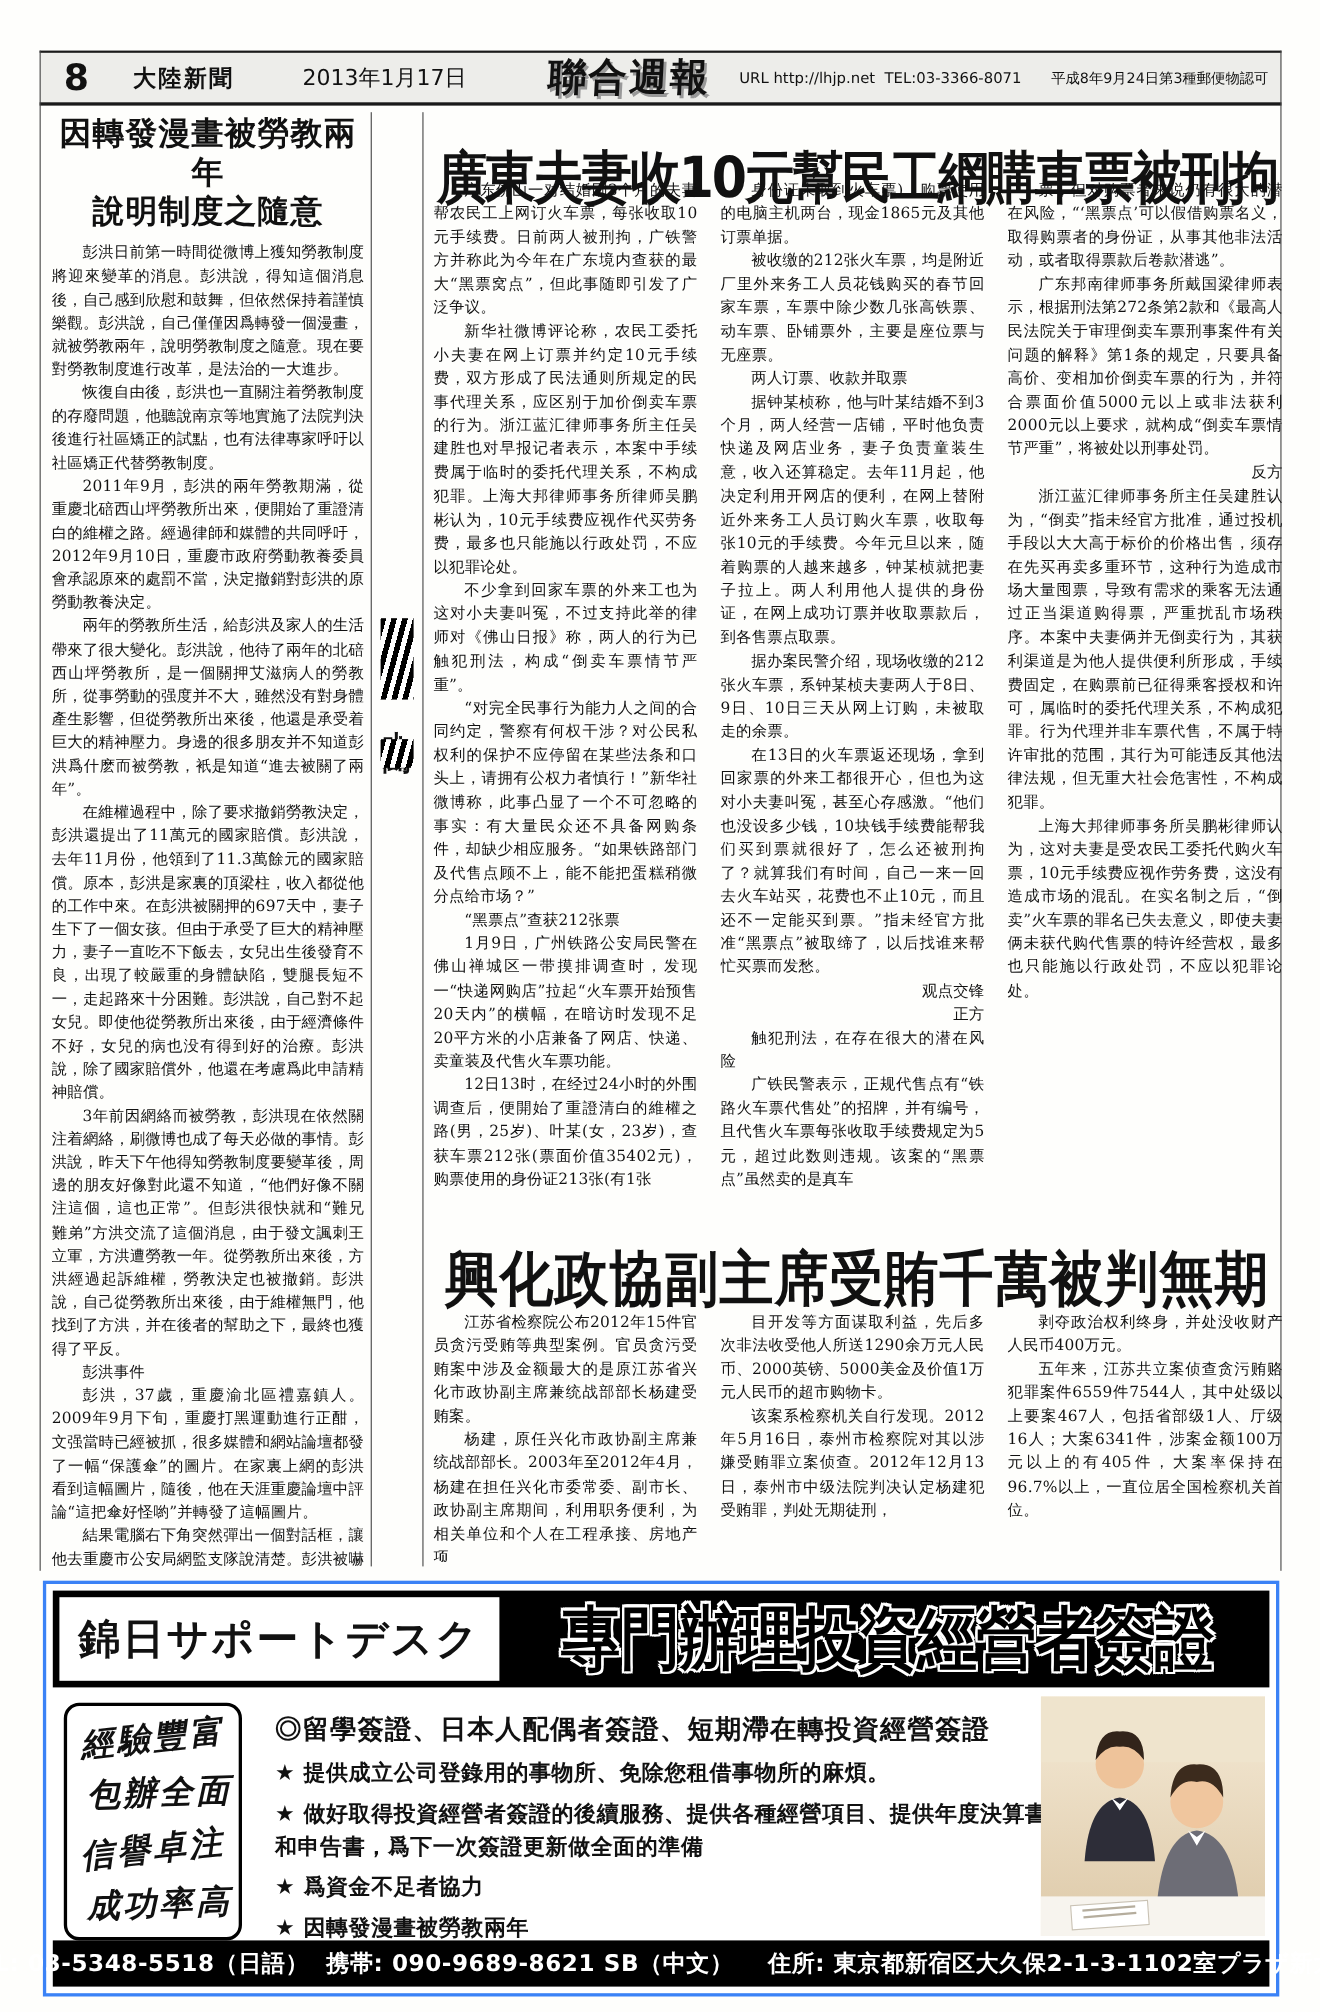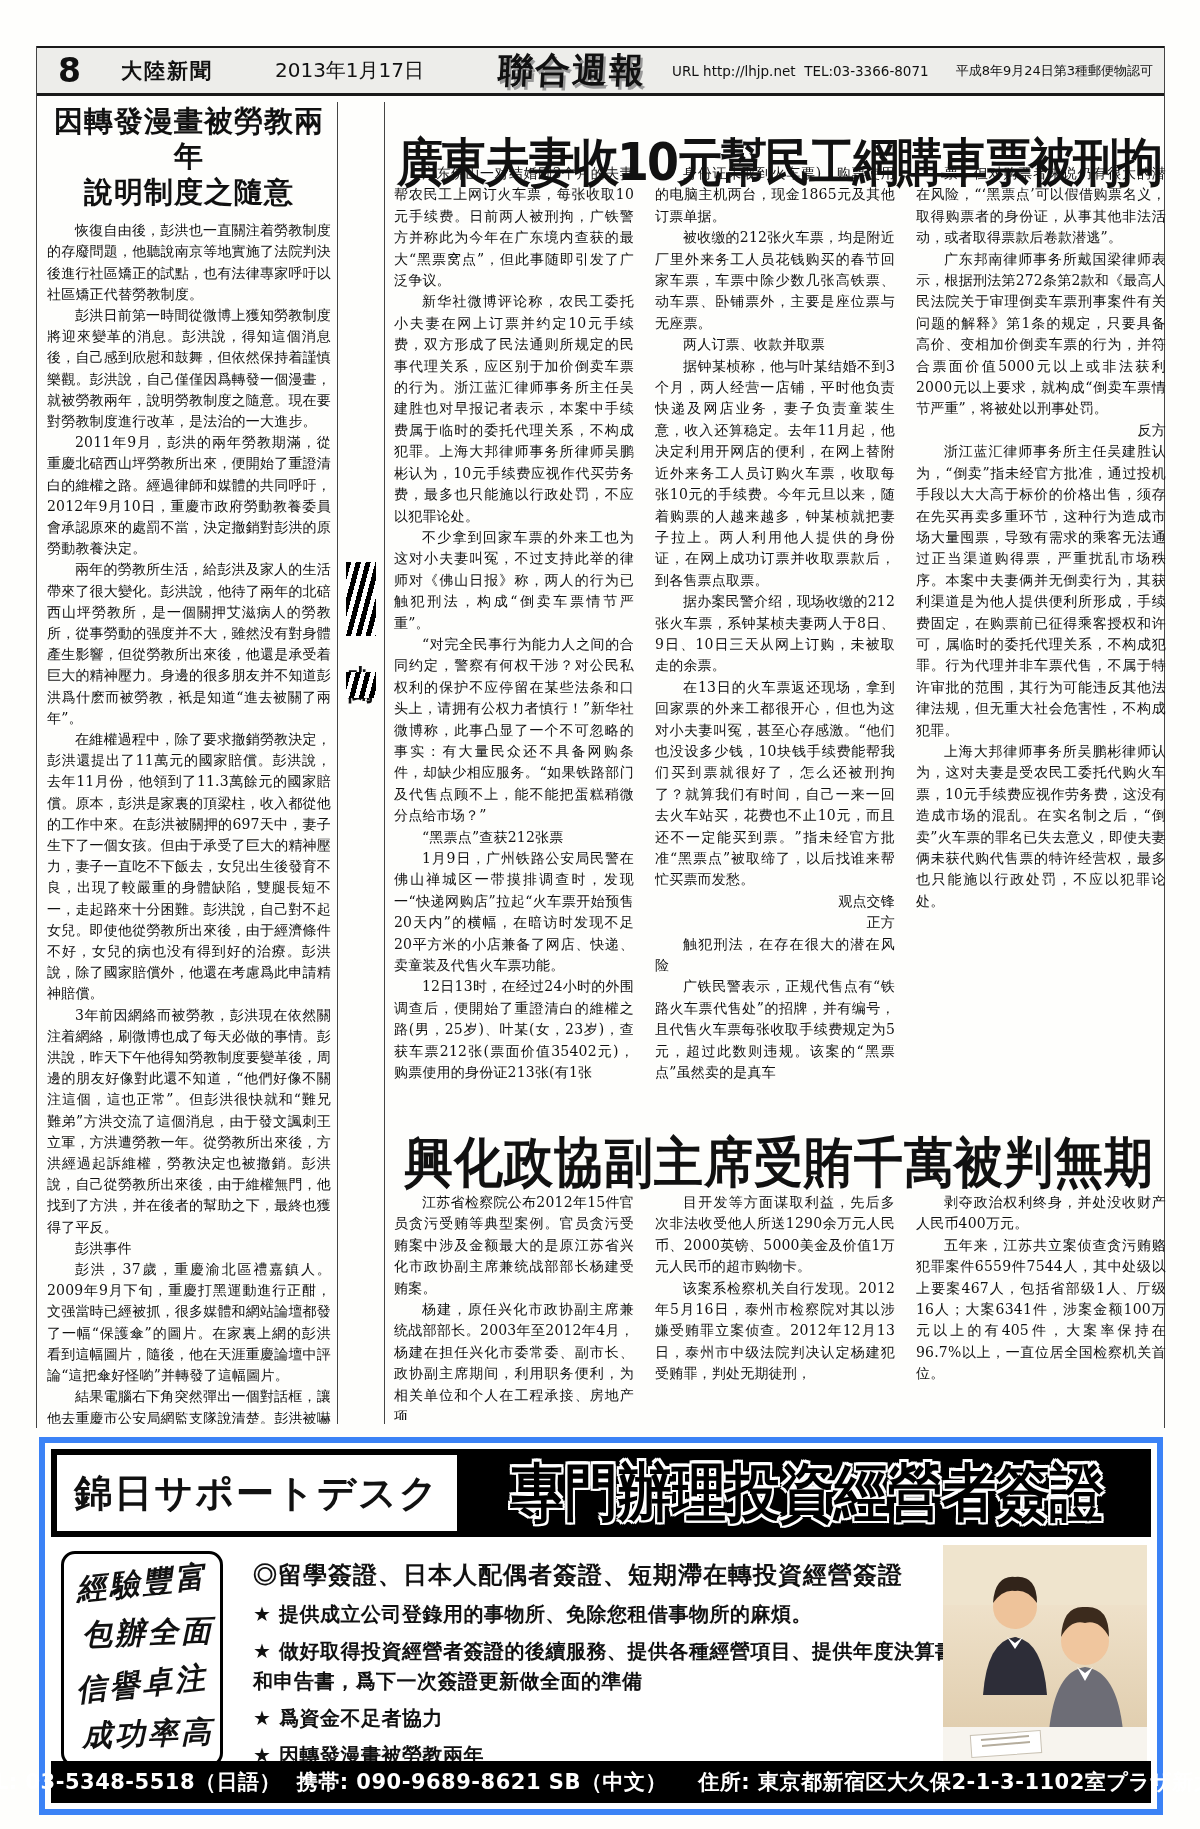--- a/index.html
+++ b/index.html
@@ -52,21 +52,21 @@
   #mcol3,#scol3{left:916px;width:250px;}
   #mcol1,#mcol2,#mcol3{top:163px;height:924px;}
 
   
   #second-headline{position:absolute;left:392px;top:1094px;width:774px;text-align:center;white-space:nowrap;
     font-family:"DejaVu Sans","Liberation Sans",sans-serif;font-weight:900;font-size:49px;letter-spacing:1px;
     transform:scaleY(1.1);transform-origin:center top;}
   #scol1,#scol2,#scol3{top:1192px;height:228px;}
 
   
-  #ad-box{position:absolute;left:39px;top:1437px;width:1124px;height:378px;border:6px solid #3b82f6;
+  #ad-box{position:absolute;left:39px;top:1437px;width:1124px;height:378px;border:3px solid #3b82f6;
     box-sizing:border-box;background:#fff;}
   #ad-banner{margin:6px 6px 0 6px;height:88px;background:#000;display:flex;align-items:stretch;}
   #ad-brand{background:#fff;margin:6px;flex:0 0 400px;display:flex;align-items:center;justify-content:center;
     font-family:"DejaVu Sans","Liberation Sans",sans-serif;font-weight:900;font-size:38px;letter-spacing:2px;}
   #ad-headline{flex:1;display:flex;align-items:center;justify-content:center;
     font-family:"DejaVu Sans","Liberation Sans",sans-serif;font-weight:900;font-size:54px;color:#000;
     transform:scaleY(1.15);
     text-shadow:-2px -2px 0 #fff,2px -2px 0 #fff,-2px 2px 0 #fff,2px 2px 0 #fff,0 -2px 0 #fff,0 2px 0 #fff,-2px 0 0 #fff,2px 0 0 #fff;}
   #ad-content{position:relative;margin:6px 10px 0 10px;height:226px;}
   #ad-seal{position:absolute;left:6px;top:8px;width:156px;height:202px;border:3.5px solid #000;border-radius:14px;
@@ -101,22 +101,22 @@
   <div class="vrule" id="rule-page-right"></div>
   <div class="vrule" id="rule-inner-1"></div>
   <div class="vrule" id="rule-inner-2"></div>
 
   <section id="left-article">
     <h2 class="la-title">
       <span>因轉發漫畫被勞教兩年</span>
       <span>說明制度之隨意</span>
     </h2>
     <div class="body-text">
+        <p>彭洪日前第一時間從微博上獲知勞教制度將迎來變革的消息。彭洪說，得知這個消息後，自己感到欣慰和鼓舞，但依然保持着謹慎樂觀。彭洪說，自己僅僅因爲轉發一個漫畫，就被勞教兩年，說明勞教制度之隨意。現在要對勞教制度進行改革，是法治的一大進步。</p>
         <p>恢復自由後，彭洪也一直關注着勞教制度的存廢問題，他聽說南京等地實施了法院判決後進行社區矯正的試點，也有法律專家呼吁以社區矯正代替勞教制度。</p>
-        <p>彭洪日前第一時間從微博上獲知勞教制度將迎來變革的消息。彭洪說，得知這個消息後，自己感到欣慰和鼓舞，但依然保持着謹慎樂觀。彭洪說，自己僅僅因爲轉發一個漫畫，就被勞教兩年，說明勞教制度之隨意。現在要對勞教制度進行改革，是法治的一大進步。</p>
         <p>2011年9月，彭洪的兩年勞教期滿，從重慶北碚西山坪勞教所出來，便開始了重證清白的維權之路。經過律師和媒體的共同呼吁，2012年9月10日，重慶市政府勞動教養委員會承認原來的處罰不當，決定撤銷對彭洪的原勞動教養決定。</p>
         <p>兩年的勞教所生活，給彭洪及家人的生活帶來了很大變化。彭洪說，他待了兩年的北碚西山坪勞教所，是一個關押艾滋病人的勞教所，從事勞動的强度并不大，雖然没有對身體產生影響，但從勞教所出來後，他還是承受着巨大的精神壓力。身邊的很多朋友并不知道彭洪爲什麽而被勞教，衹是知道“進去被關了兩年”。</p>
         <p>在維權過程中，除了要求撤銷勞教決定，彭洪還提出了11萬元的國家賠償。彭洪說，去年11月份，他領到了11.3萬餘元的國家賠償。原本，彭洪是家裏的頂梁柱，收入都從他的工作中來。在彭洪被關押的697天中，妻子生下了一個女孩。但由于承受了巨大的精神壓力，妻子一直吃不下飯去，女兒出生後發育不良，出現了較嚴重的身體缺陷，雙腿長短不一，走起路來十分困難。彭洪說，自己對不起女兒。即使他從勞教所出來後，由于經濟條件不好，女兒的病也没有得到好的治療。彭洪說，除了國家賠償外，他還在考慮爲此申請精神賠償。</p>
         <p>3年前因網絡而被勞教，彭洪現在依然關注着網絡，刷微博也成了每天必做的事情。彭洪說，昨天下午他得知勞教制度要變革後，周邊的朋友好像對此還不知道，“他們好像不關注這個，這也正常”。但彭洪很快就和“難兄難弟”方洪交流了這個消息，由于發文諷刺王立軍，方洪遭勞教一年。從勞教所出來後，方洪經過起訴維權，勞教決定也被撤銷。彭洪說，自己從勞教所出來後，由于維權無門，他找到了方洪，并在後者的幫助之下，最終也獲得了平反。</p>
         <p>彭洪事件</p>
         <p>彭洪，37歲，重慶渝北區禮嘉鎮人。2009年9月下旬，重慶打黑運動進行正酣，文强當時已經被抓，很多媒體和網站論壇都發了一幅“保護傘”的圖片。在家裏上網的彭洪看到這幅圖片，隨後，他在天涯重慶論壇中評論“這把傘好怪喲”并轉發了這幅圖片。</p>
         <p>結果電腦右下角突然彈出一個對話框，讓他去重慶市公安局網監支隊說清楚。彭洪被嚇呆了，但是没敢去。同年10月，警察找上門來，彭洪做完筆錄之後就被刑拘，隨後被以“誹謗他人”的名義勞教處罰兩年。在北碚西山坪勞教所，彭洪度過了兩年勞教生涯。</p>
       </div>
   </section>
 

